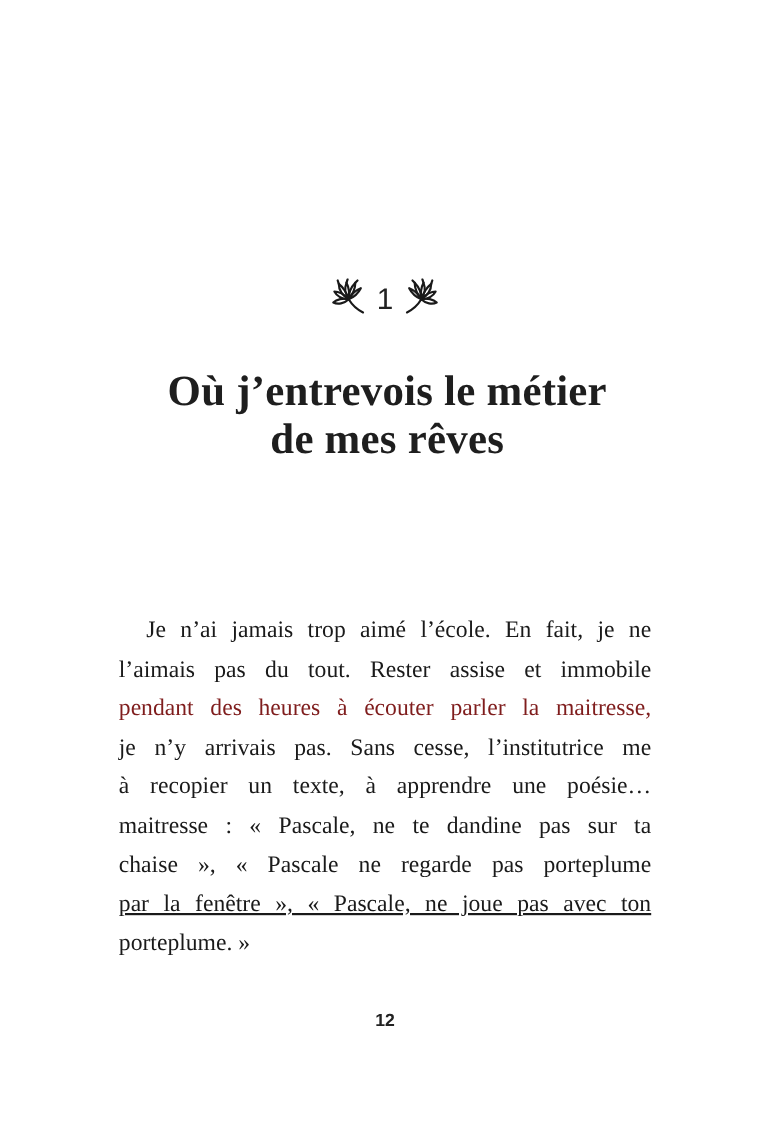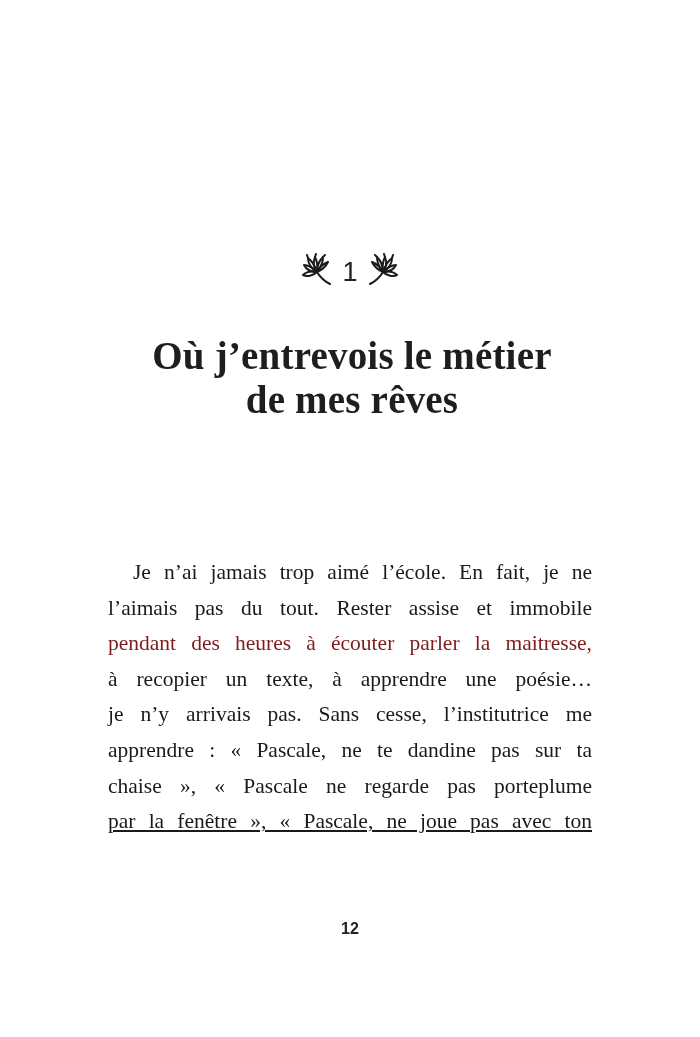--- a/index.html
+++ b/index.html
@@ -131,22 +131,23 @@
 
   <h1 class="chapter-title" style="margin:2px;">
     <span>Où j’entrevois le métier</span>
     <span>de mes rêves</span>
   </h1>
 
   <div class="body-text">
     <span class="line first" style="display: block; margin-top: 25px;"><span style="white-space: nowrap;">Je n’ai jamais trop aimé l’école. En fait, je ne</span></span>
     <span class="line" style="display: block;"><span style="white-space: nowrap;">l’aimais pas du tout. Rester assise et immobile</span></span>
     <span class="line light" style="display: block;"><span style="white-space: nowrap;">pendant des heures à écouter parler la maitresse,</span></span>
+    <span class="line" style="display: block;"><span style="white-space: nowrap;">je n’y arrivais pas. Sans cesse, l’institutrice me</span></span>
     <span class="line" style="display: block;"><span style="white-space: nowrap;">à recopier un texte, à apprendre une poésie…</span></span>
-    <span class="line" style="display: block;"><span style="white-space: nowrap;">je n’y arrivais pas. Sans cesse, l’institutrice me</span></span>
-    <span class="line" style="display: block;"><span style="white-space: nowrap;">apprendre : « Pascale, ne te dandine pas sur ta</span></span>
+    <span class="line" style="display: block;"><span style="white-space: nowrap;">maitresse : « Pascale, ne te dandine pas sur ta</span></span>
     <span class="line" style="display: block;"><span style="white-space: nowrap;">chaise », « Pascale ne regarde pas porteplume</span></span>
     <span class="line" style="display: block;"><span style="white-space: nowrap; text-decoration: underline;">par la fenêtre », « Pascale, ne joue pas avec ton</span></span>
+    <span class="line last">porteplume. »</span>
   </div>
 
   <div class="page-number">12</div>
 
 </div>
 
 </body></html>

